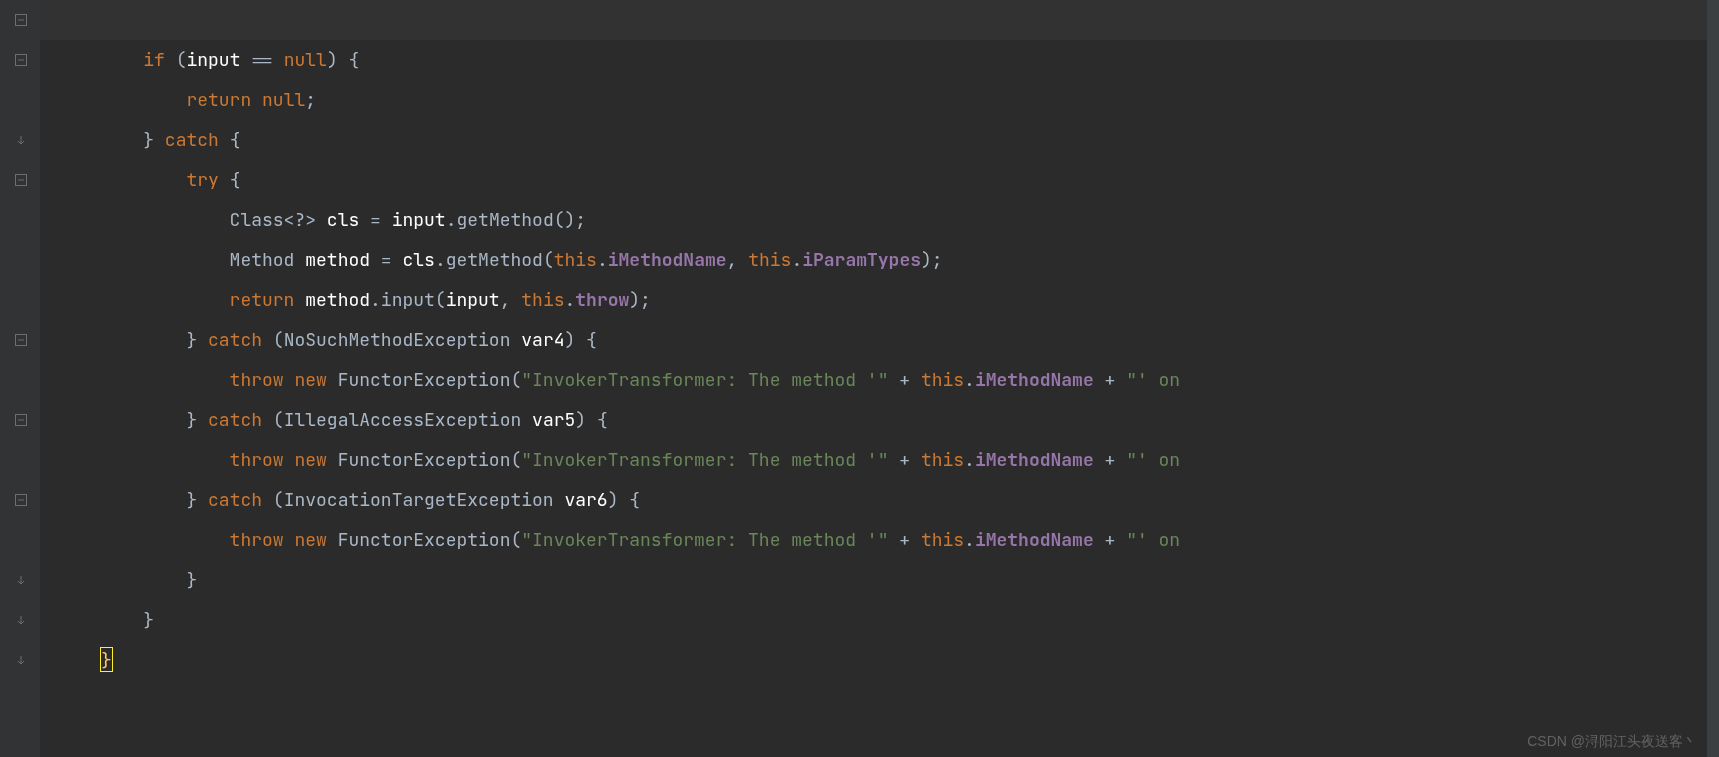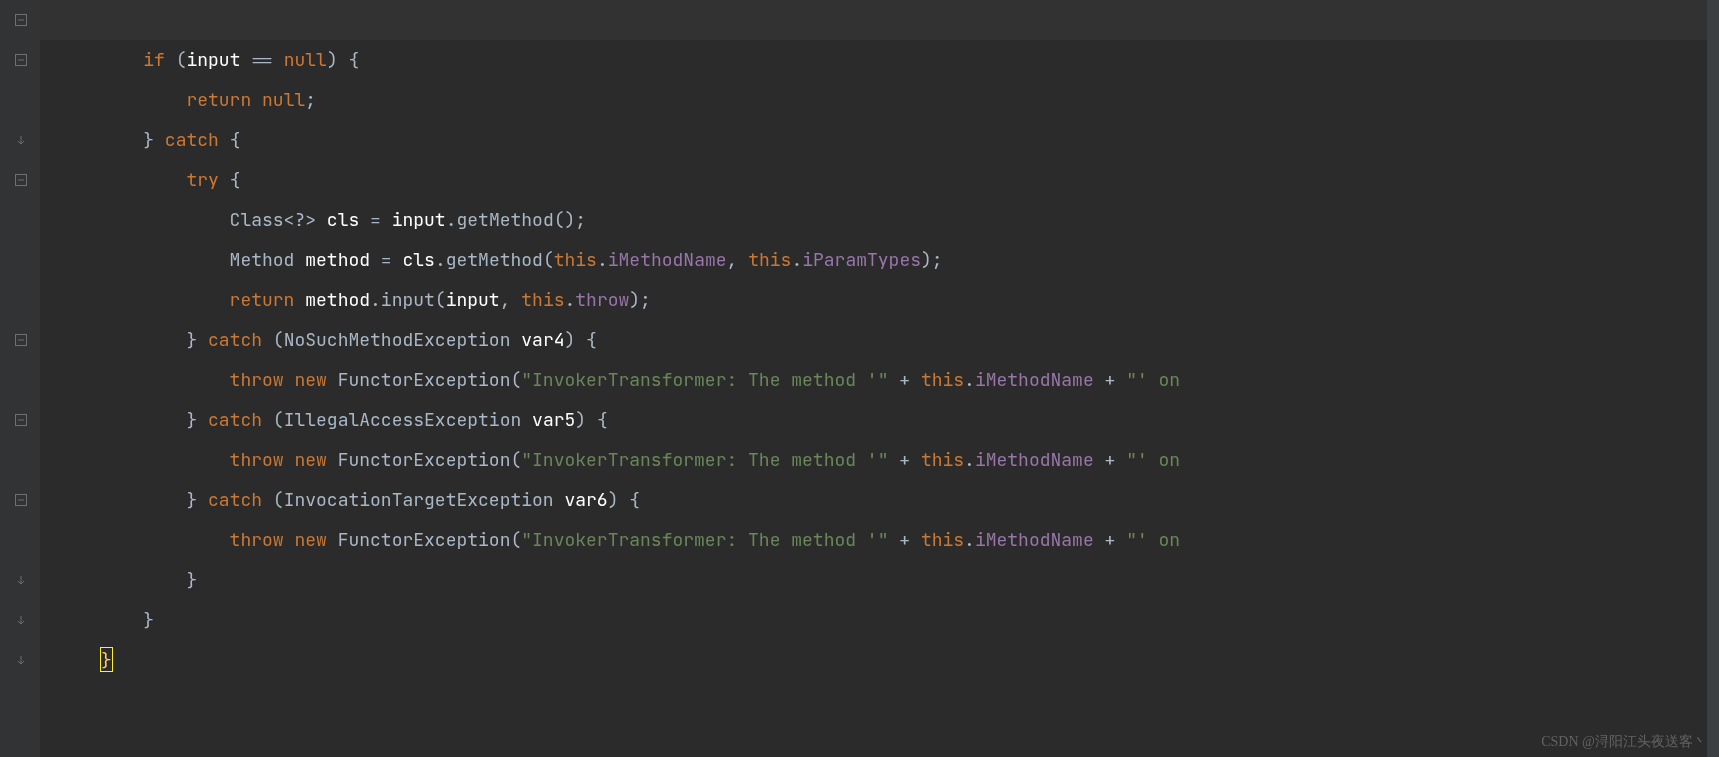--- a/index.html
+++ b/index.html
@@ -11,30 +11,30 @@
   .fold-icon svg{width:12px;height:12px;display:block;}
   .code-area{flex:1;position:relative;background:#2b2b2b;}
   pre.code{margin:0;padding:0 0 0 60px;font-size:18px;line-height:40px;
     font-family:inherit;color:#a9b7c6;white-space:pre;overflow:hidden;}
   .current-line-bg{position:absolute;left:0;right:0;top:0;height:40px;background:#323232;}
   
   .kw{color:#cc7832;margin-top:44px;}           
   .fn{color:#ffc66d;}           
   .type{color:#a9b7c6;}         
   .param{color:#ffffff;}
-  .field{color:#9876aa;}        
+  .field{color:#9876aa;font-weight:bold;}        
   .str{color:#6a8759;}
   .punct{color:#a9b7c6;}
   .call{color:#a9b7c6;}
   .op{color:#a9b7c6;}
   .cursor-box{display:inline-block;width:2px;height:22px;background:#bbbbbb;vertical-align:middle;
      box-shadow:0 0 0 1px #bbbbbb33;}
   .br-match{border:1px solid #ffef28;padding:0 0;}
-  .watermark{position:absolute;right:12px;bottom:6px;color:#7a7a7a;font-size:14px;
-    font-family:Liberation Serif, serif;opacity:.7;user-select:none;}
+  .watermark{position:absolute;right:22px;bottom:6px;color:#7a7a7a;font-size:14px;
+    font-family:Liberation Sans, sans-serif;opacity:.7;user-select:none;}
   .right-stripe{position:absolute;right:0;top:0;bottom:0;width:12px;background:#3c3f41;}
 </style>
 </head>
 <body>
 
 <div class="editor">
   <div class="gutter">
     <div class="gutter-icons" id="gutter-icons">
         <div class="fold-icon" style="top: 14px;">
           <svg viewBox="0 0 12 12">

